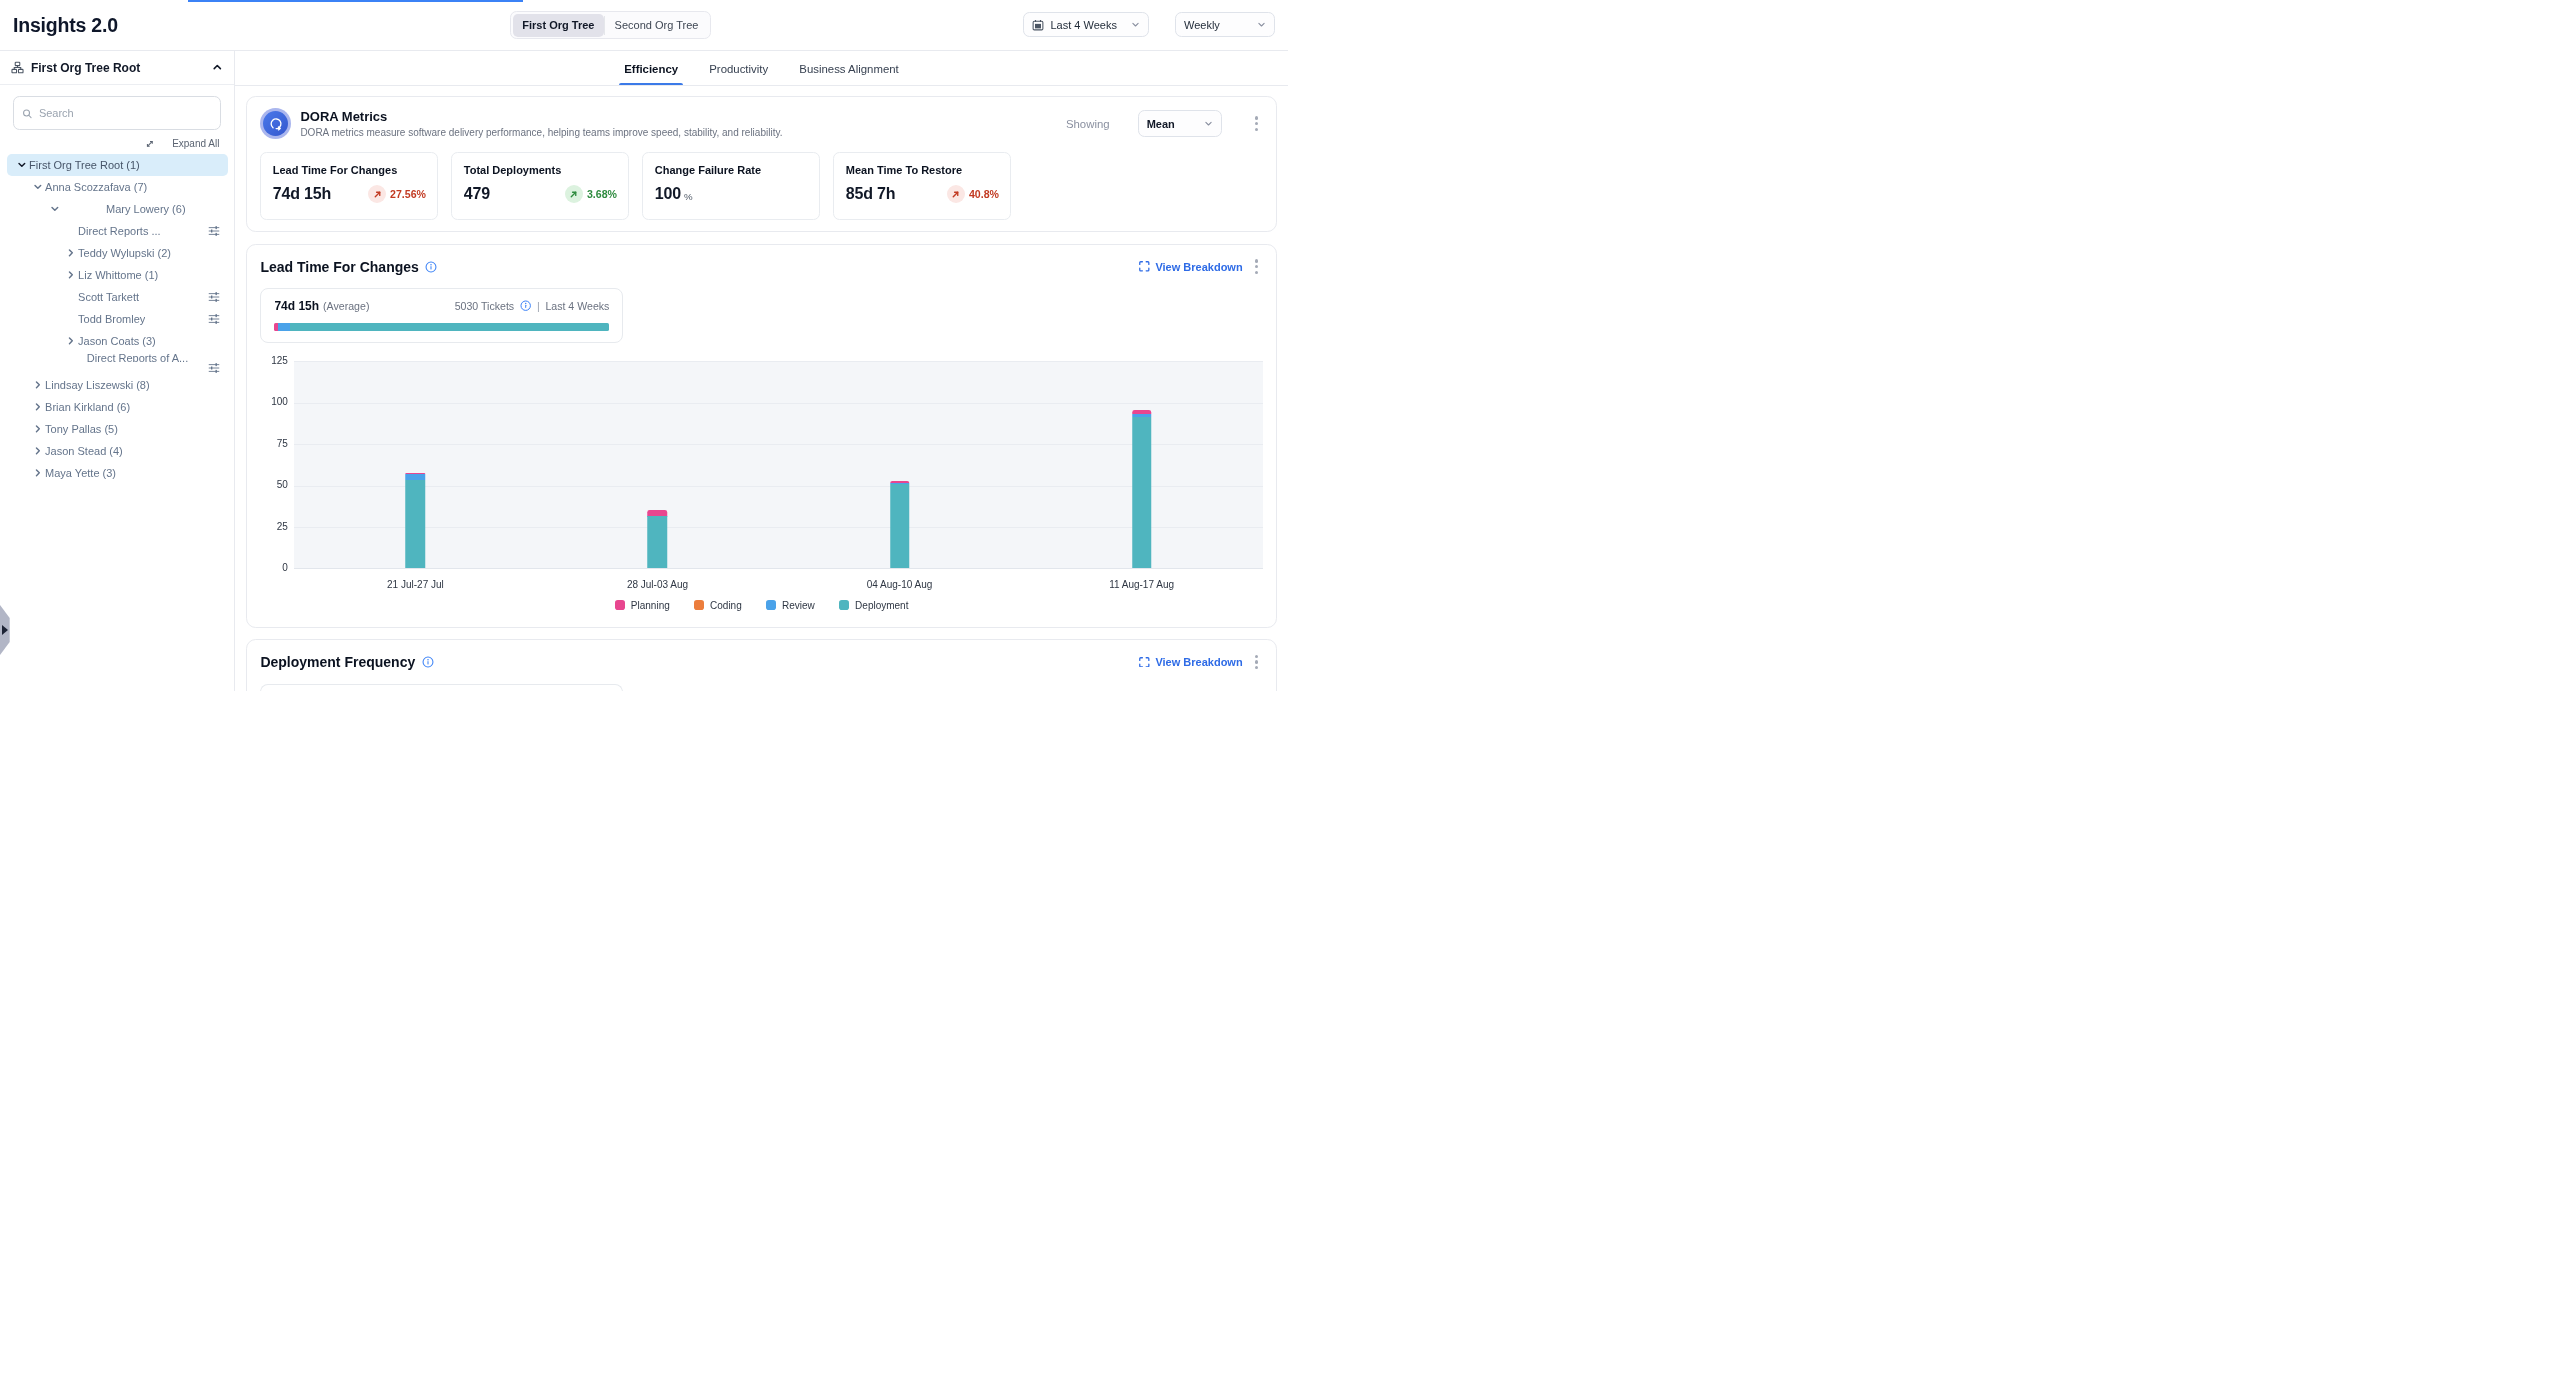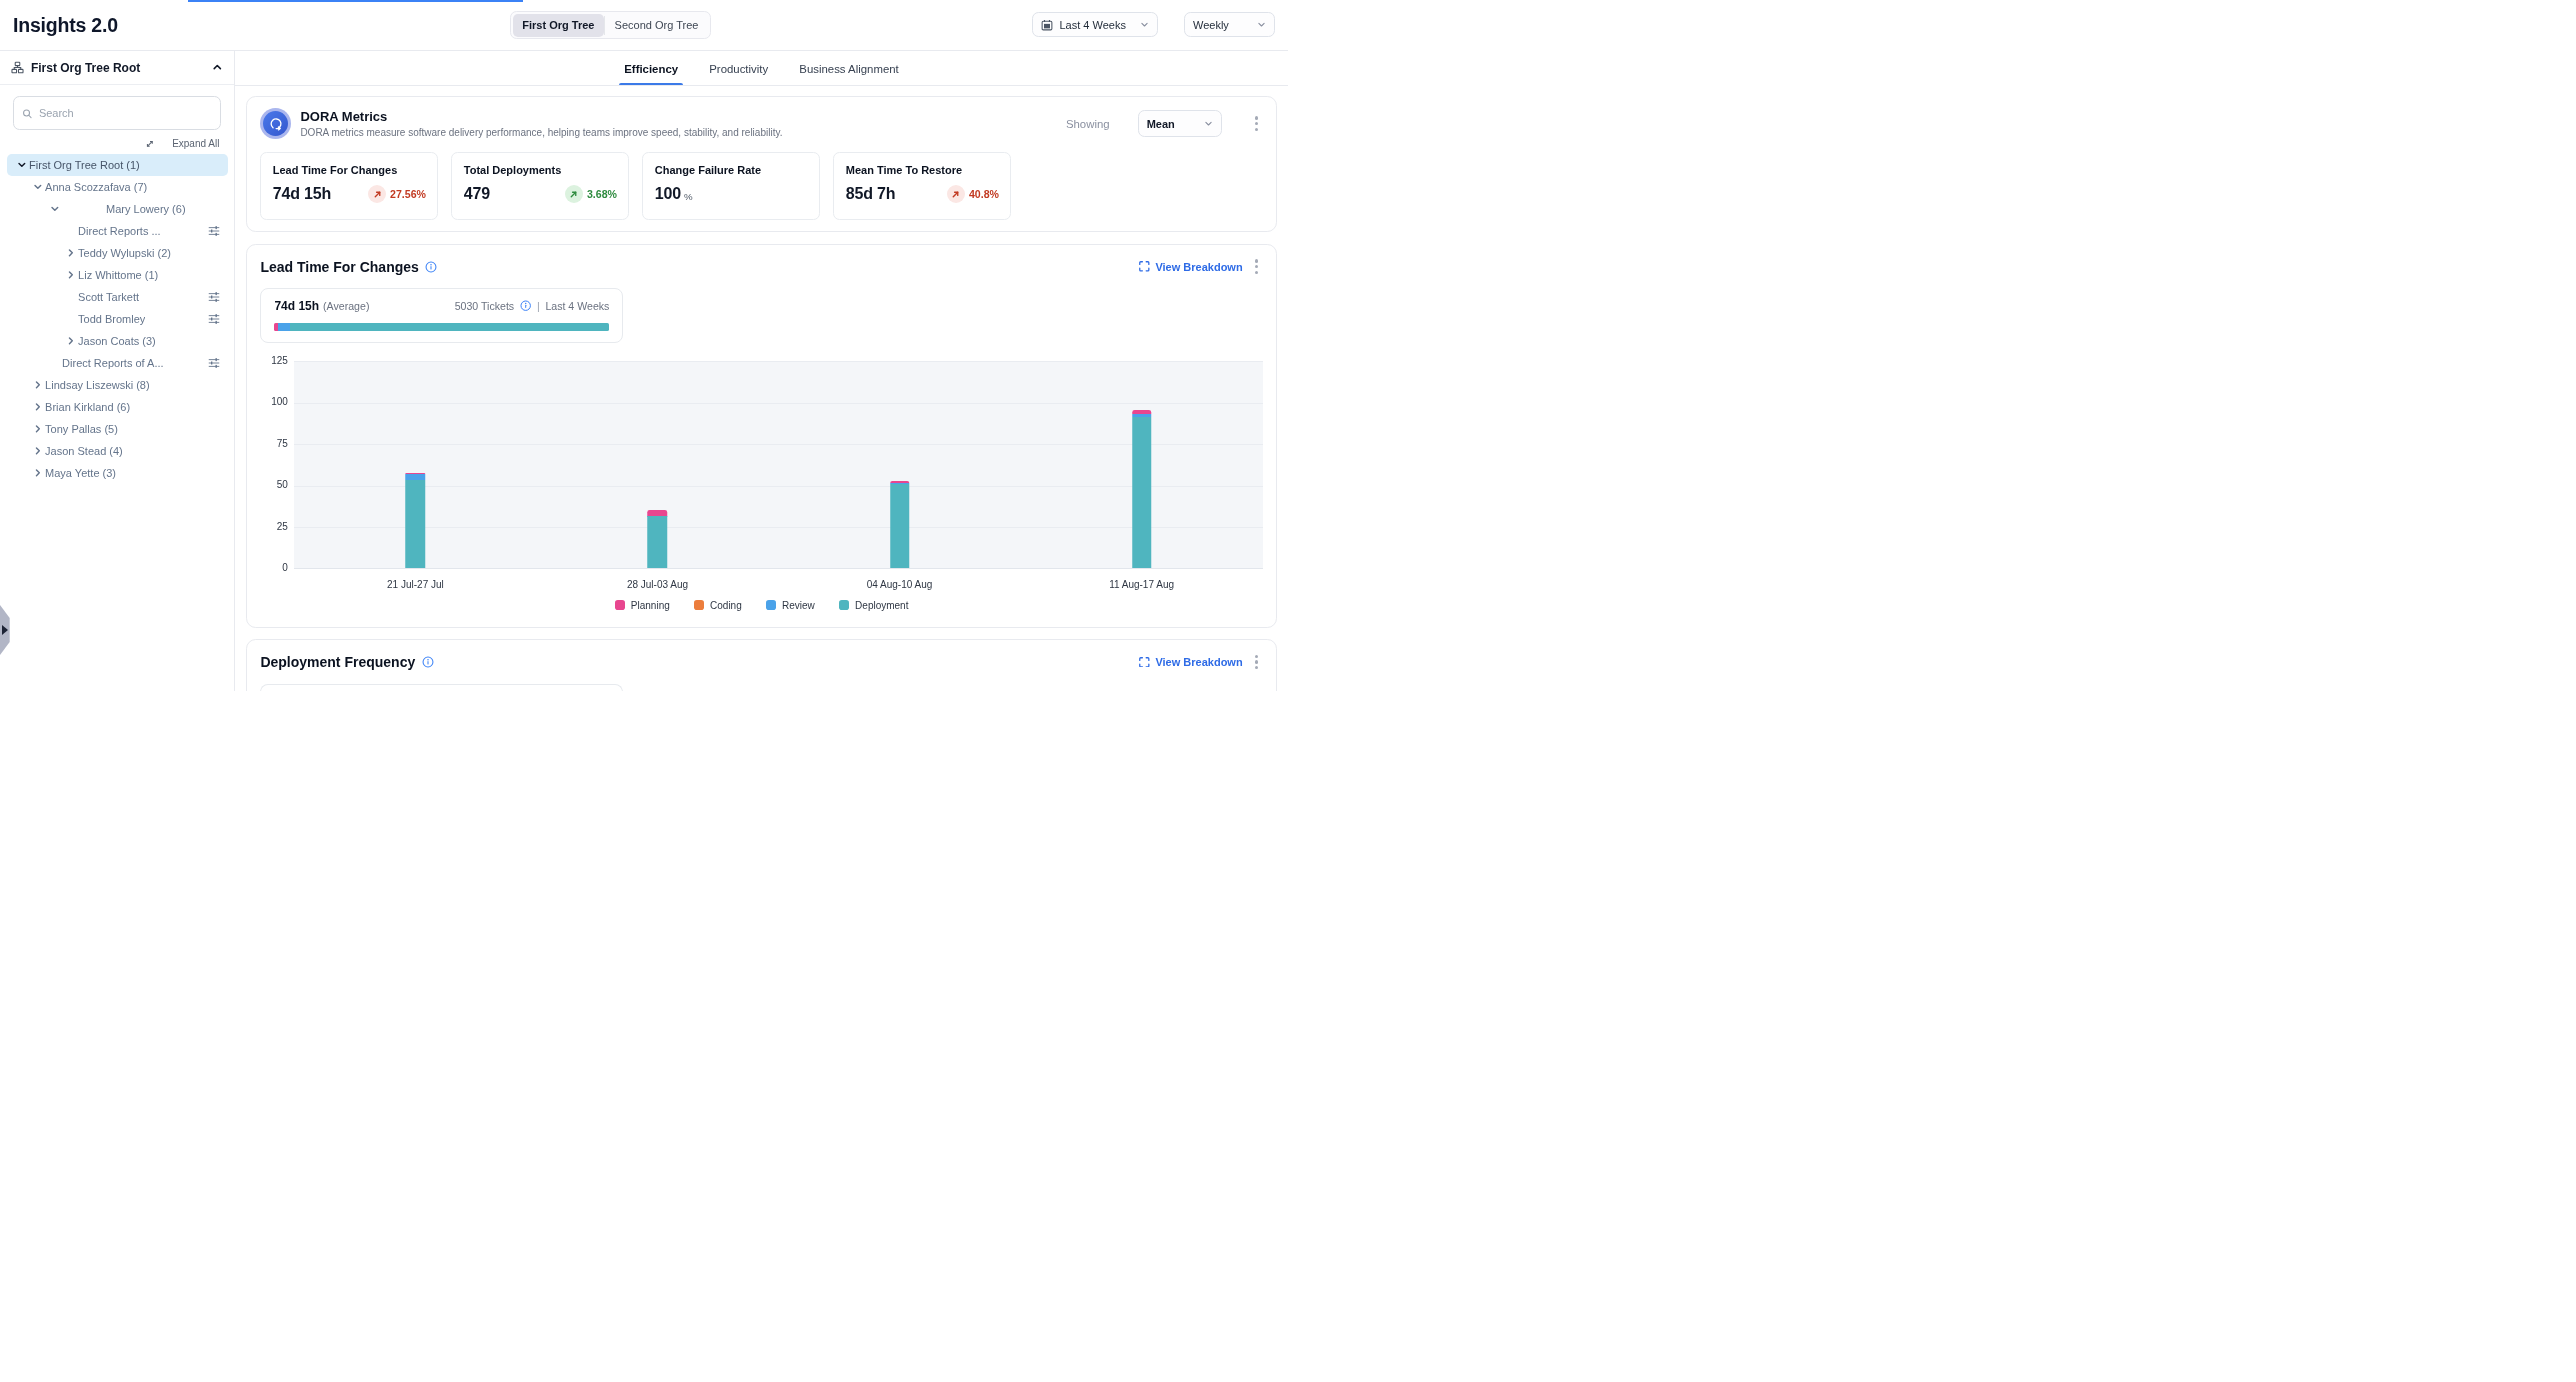--- a/index.html
+++ b/index.html
@@ -11,21 +11,21 @@
   .topbar { position:relative; height:51px; border-bottom:0.8px solid #e8eaef; display:flex; align-items:center; background:#fff; }
   .app-title { font-size:19.5px; font-weight:bold; margin-left:13px; letter-spacing:-0.2px; }
   .seg-group { position:absolute; left:510px; top:11.4px; display:flex; align-items:stretch; background:#fbfbfd; border:0.8px solid #e7e8ee; border-radius:6.5px; padding:1.6px; height:28px; }
   .seg { display:flex; align-items:center; padding:0 9.7px; font-size:11px; color:#3f4754; border-radius:4.9px; cursor:pointer; white-space:nowrap; }
   .seg.active { background:#e2e2ea; font-weight:bold; color:#111827; }
   .seg-divider { width:0.8px; background:#e5e7eb; margin:1.6px 0; }
   .topbar-right { position:absolute; right:13px; top:12px; display:flex; gap:26px; }
   .select { display:flex; align-items:center; gap:6.5px; border:0.8px solid #dfe3ea; border-radius:6.5px; background:#fdfdfe; height:25px; padding:0 8px; font-size:11px; color:#1f2937; cursor:pointer; }
   .select .chev { margin-left:auto; }
   .select.daterange { width:126px; }
-  .select.granularity { width:91px; }
+  .select.granularity { width:100px; }
   svg.icon { display:block; }
 
   
   .layout { display:flex; height:640px; }
   .sidebar { width:235px; border-right:0.8px solid #e8eaef; background:#fff; flex-shrink:0; }
   .side-head { height:34px; display:flex; align-items:center; gap:6.5px; padding:0 11.4px; border-bottom:0.8px solid #eceef2; }
   .side-head .title { font-size:12px; font-weight:bold; color:#111827; flex:1; }
   .search-box { margin:11.4px 13px 0 13px; height:23.6px; border:0.8px solid #d9dde3; border-radius:6.5px; display:flex; align-items:center; gap:6.5px; padding:16px 8px; background:#fff; }
   .search-box input { border:0; outline:0; font-size:11px; color:#374151; width:100%; font-family:inherit; background:transparent; }
   .search-box input::placeholder { color:#9aa3af; }
@@ -265,21 +265,21 @@
           </span>
         </div>
         <div class="tree-row" style="padding-left: 57px;">
           <span class="chev-slot">
             <svg width="9.7" height="9.7" viewBox="0 0 12 12">
               <polyline points="4.3,2.5 7.8,6 4.3,9.5" fill="none" stroke="#64748b" stroke-width="1.8" stroke-linecap="round" stroke-linejoin="round"></polyline>
             </svg>
           </span>
           <span class="lbl">Jason Coats (3)</span>
         </div>
-        <div class="tree-row" style="padding-left: 41px;">
+        <div class="tree-row" style="padding-left: 41px; flex-direction: column;">
           <span class="chev-slot"></span>
           <span class="lbl">Direct Reports of A...</span>
           <span class="filter-slot">
             <svg width="12" height="12" viewBox="0 0 16 16">
               <line x1="1" y1="3.5" x2="15" y2="3.5" stroke="currentColor" stroke-width="1.2"></line>
               <line x1="1" y1="8" x2="15" y2="8" stroke="currentColor" stroke-width="1.2"></line>
               <line x1="1" y1="12.5" x2="15" y2="12.5" stroke="currentColor" stroke-width="1.2"></line>
               <rect x="10" y="1.5" width="1.8" height="4" fill="currentColor"></rect>
               <rect x="4" y="6" width="1.8" height="4" fill="currentColor"></rect>
               <rect x="10" y="10.5" width="1.8" height="4" fill="currentColor"></rect>

